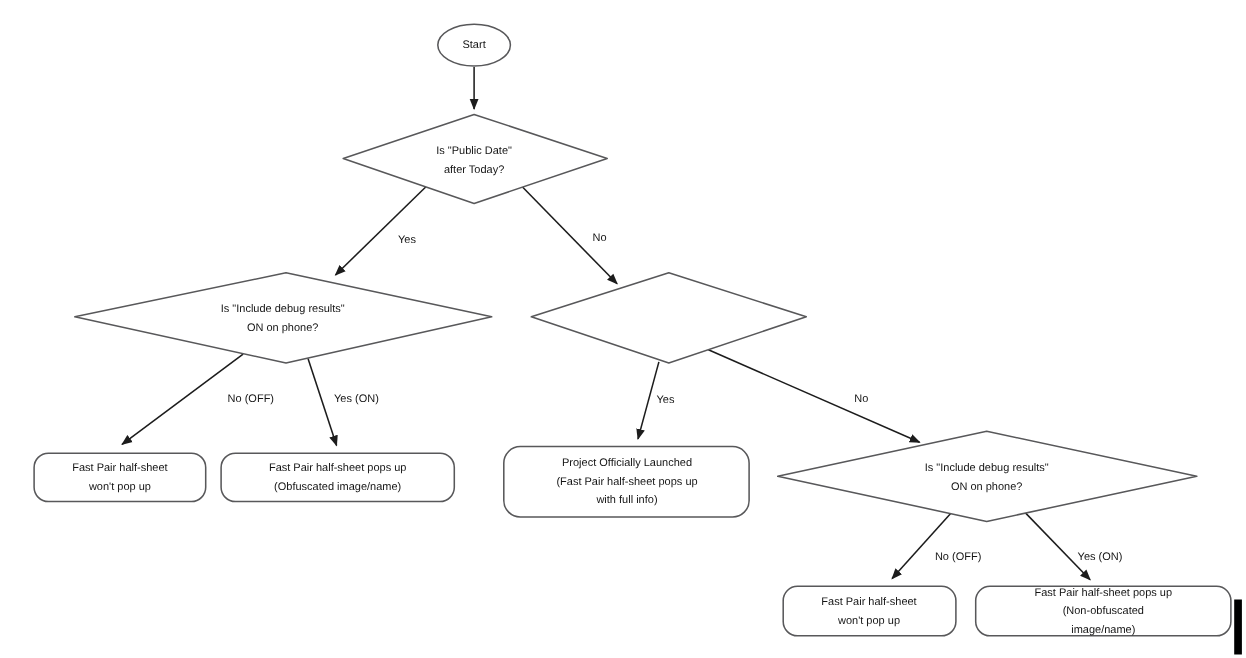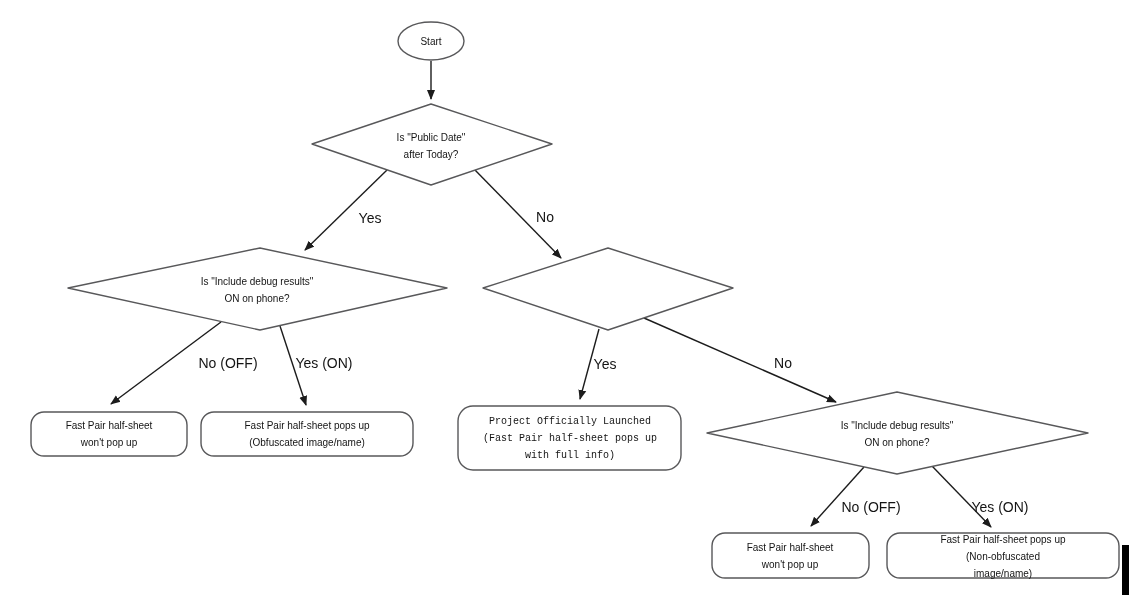--- a/index.html
+++ b/index.html
@@ -35,21 +35,21 @@
     white-space: pre-line;
     color: #141414;
     font-size: 10px;
     line-height: 17px;
   }
   .edge-label {
     position: absolute;
     transform: translate(-50%, -50%);
     white-space: nowrap;
     color: #141414;
-    font-size: 14px;
+    font-size: 10px;
   }
   .cursor-artifact {
     position: absolute;
     left: 1122px;
     top: 545px;
     width: 7px;
     height: 50px;
     background: #000000;
   }
 </style>
@@ -93,21 +93,21 @@
   <div class="label" style="left:431px; top:146px;">Is "Public Date"
 after Today?</div>
   <div class="label" style="left:257px; top:290px;">Is "Include debug results"
 ON on phone?</div>
   <div class="label" style="left:897px; top:434px;">Is "Include debug results"
 ON on phone?</div>
   <div class="label" style="left:109px; top:434px;">Fast Pair half-sheet
 won't pop up</div>
   <div class="label" style="left:307px; top:434px;">Fast Pair half-sheet pops up
 (Obfuscated image/name)</div>
-  <div class="label" style="left:570px; top:438px;font-family:Liberation Mono, monospace;">Project Officially Launched
+  <div class="label" style="left:570px; top:438px;">Project Officially Launched
 (Fast Pair half-sheet pops up
 with full info)</div>
   <div class="label" style="left:790px; top:556px;">Fast Pair half-sheet
 won't pop up</div>
   <div class="label" style="left:1003px; top:556px;">Fast Pair half-sheet pops up
 (Non-obfuscated image/name)</div>
 
   <div class="edge-label" style="left:370px; top:218px;">Yes</div>
   <div class="edge-label" style="left:545px; top:217px;">No</div>
   <div class="edge-label" style="left:228px; top:363px;">No (OFF)</div>

